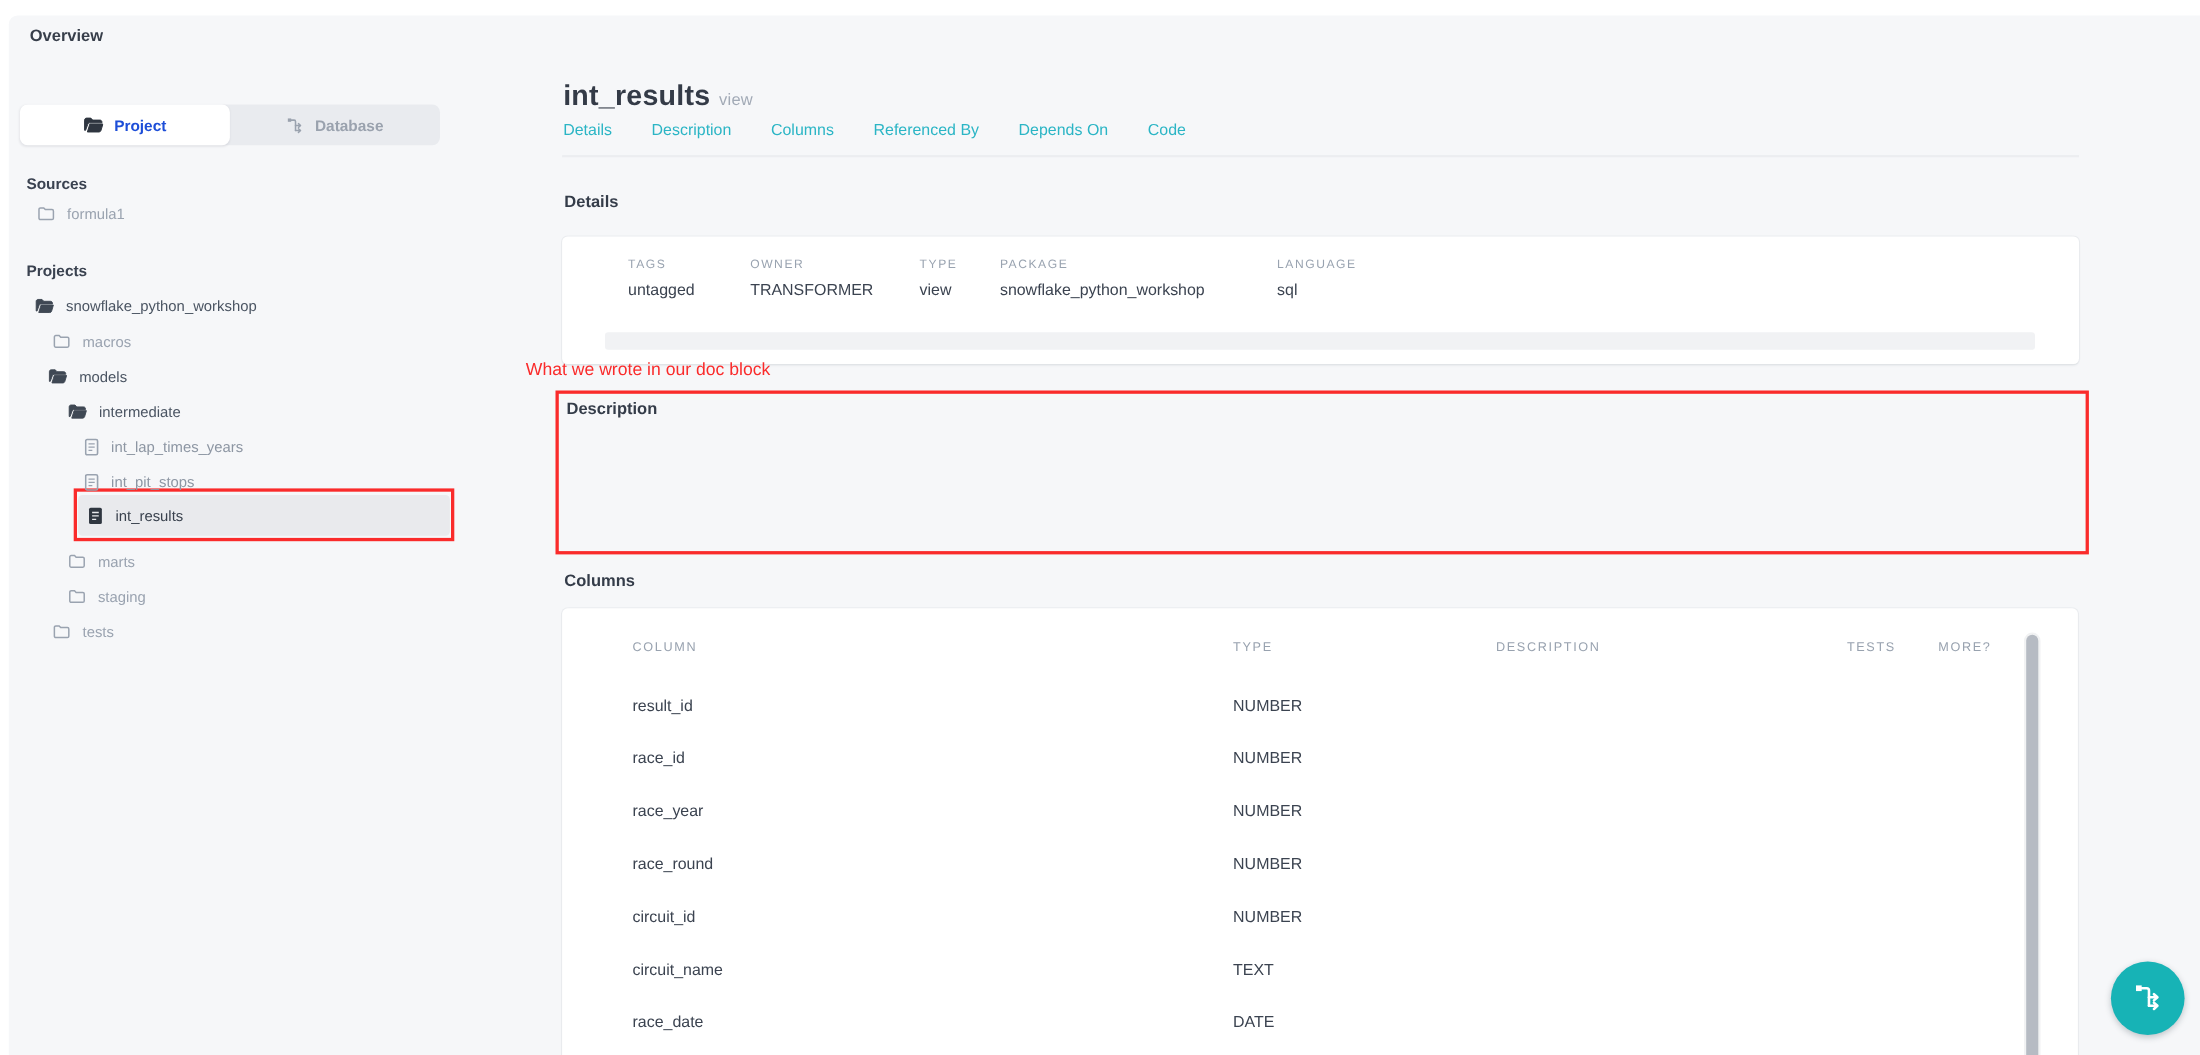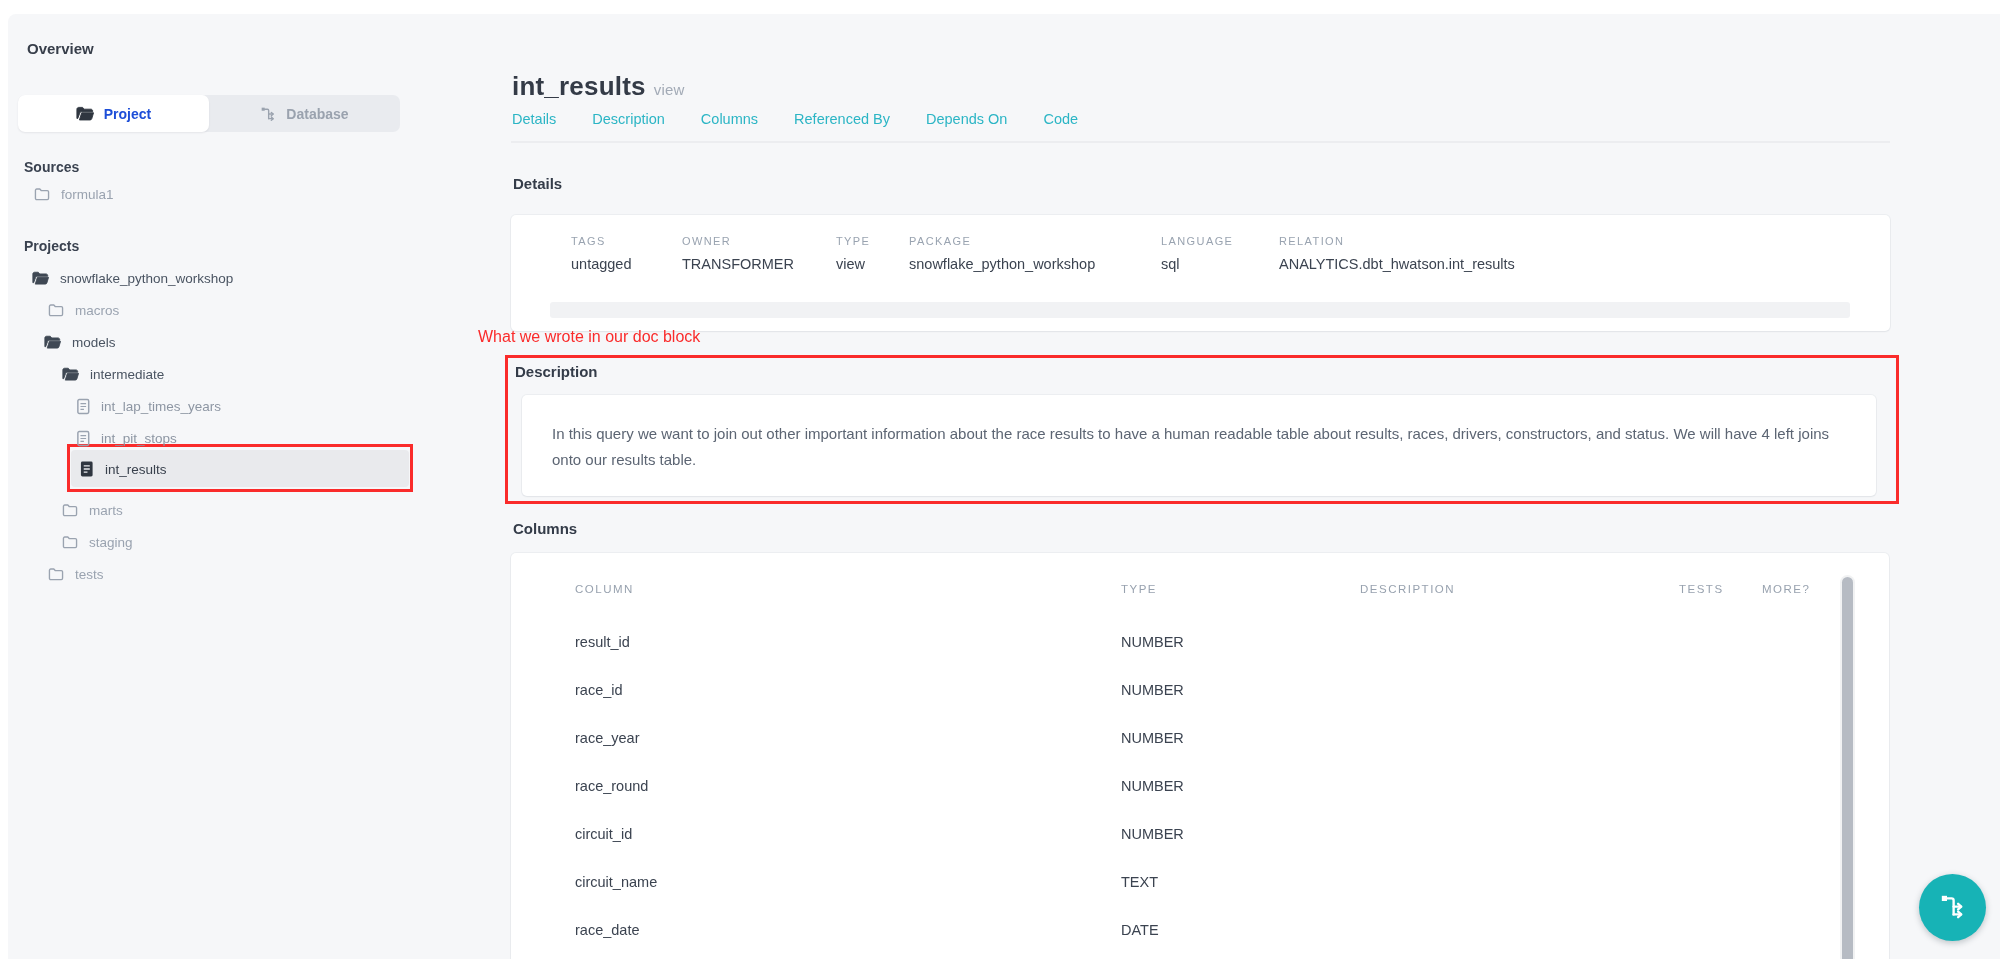--- a/index.html
+++ b/index.html
@@ -3,21 +3,21 @@
 <meta charset="utf-8">
 <style>
   * { margin:0; padding:0; box-sizing:border-box; }
   html,body { width:2000px; height:959px; overflow:hidden; background:#ffffff;
               font-family:"Liberation Sans", sans-serif; }
   #app { position:absolute; top:14px; left:8px; right:0; bottom:0;
          background:#f6f7f9; border-top-left-radius:8px; }
 
   
   .sidebar { position:absolute; left:0; top:0; width:470px; height:100%; }
-  .ov-title { position:absolute; left:19px; top:26px; font-size:15px; font-weight:bold; color:#373e4a; }
+  .ov-title { position:absolute; left:19px; top:10px; font-size:15px; font-weight:bold; color:#373e4a; }
   .toggle { position:absolute; left:10px; top:81px; width:382px; height:37px;
             background:#e9ebef; border-radius:7px; display:flex; }
   .seg { flex:1; display:flex; align-items:center; justify-content:center; gap:10px;
          font-size:14px; font-weight:bold; color:#9aa2ae; border-radius:7px; cursor:pointer; }
   .seg.active { background:#ffffff; color:#1d4ed8; box-shadow:0 1px 2px rgba(20,30,50,.08); }
   .side-label { position:absolute; left:16px; font-size:14px; font-weight:bold; color:#3a4250; }
   .titem { position:absolute; height:30px; display:flex; align-items:center; gap:11px;
            font-size:13.5px; color:#9aa3b0; cursor:pointer; white-space:nowrap; }
   .titem.open { color:#4a5462; }
   .titem.file { color:#8d96a3; }
@@ -260,35 +260,28 @@
           <span class="f-value">view</span>
         </div>
         <div class="field" style="width:252px">
           <span class="f-label">PACKAGE</span>
           <span class="f-value">snowflake_python_workshop</span>
         </div>
         <div class="field" style="width:118px">
           <span class="f-label">LANGUAGE</span>
           <span class="f-value">sql</span>
         </div>
-        <div class="field">
-          <span class="f-label">RELATION</span>
-          <span class="f-value">ANALYTICS.dbt_hwatson.int_results</span>
-        </div>
       </div>
       <div class="details-strip"></div>
     </div>
 
     <div class="red-note">What we wrote in our doc block</div>
     <div class="desc-redbox"></div>
 
     <h2 class="sec-heading" style="left:12px; top:349px">Description</h2>
-    <div class="card desc-card">
-      <p class="desc-text">In this query we want to join out other important information about the race results to have a human readable table about results, races, drivers, constructors, and status. We will have 4 left joins onto our results table.</p>
-    </div>
 
     <h2 class="sec-heading" style="left:10px; top:506px">Columns</h2>
     <div class="card columns-card">
       <span class="tbl-header c-col1">COLUMN</span>
       <span class="tbl-header c-col2">TYPE</span>
       <span class="tbl-header c-col3">DESCRIPTION</span>
       <span class="tbl-header c-col4">TESTS</span>
       <span class="tbl-header c-col5">MORE?</span>
 
       <div>

